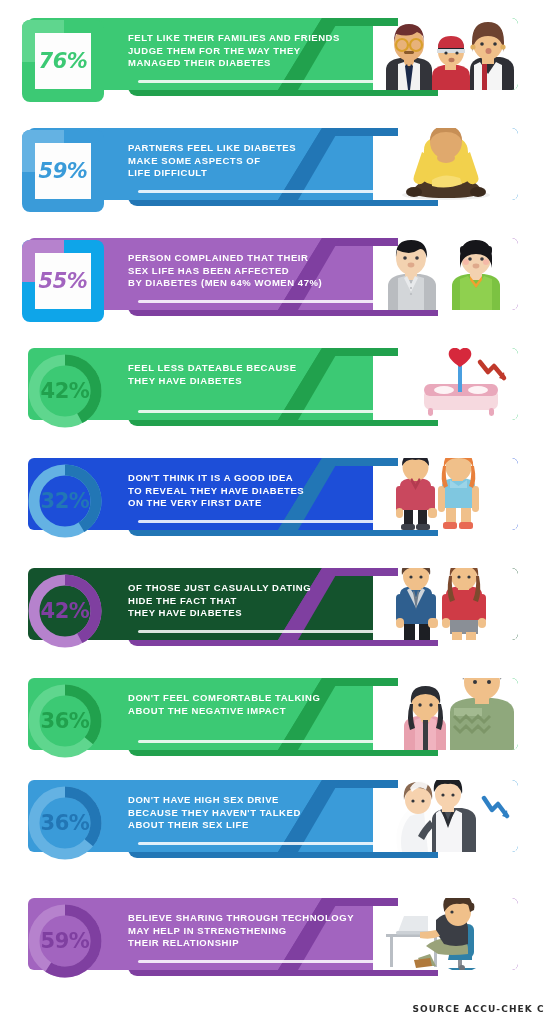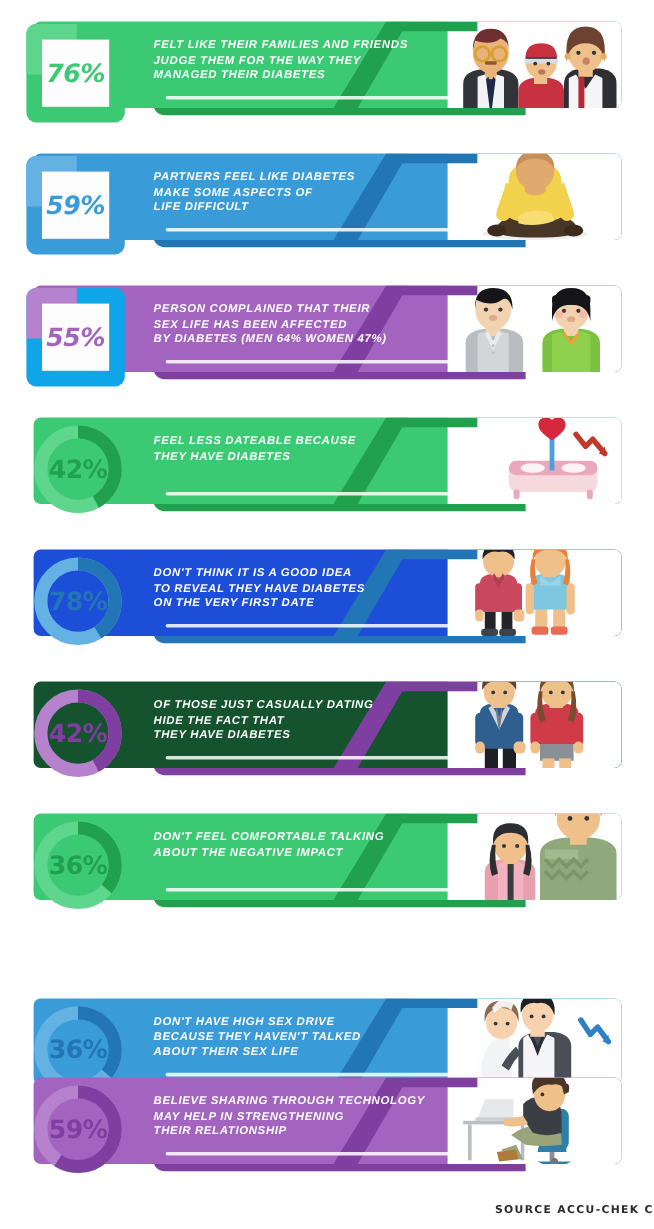--- a/index.html
+++ b/index.html
@@ -84,21 +84,20 @@
     position: absolute;
     left: 100px;
     top: 14px;
     width: 270px;
     color: #ffffff;
     font-size: 9.5px;
     font-weight: bold;
     letter-spacing: 0.55px;
     line-height: 12.5px;
     text-transform: uppercase;
-    font-style: italic;
   }
   .caption-line { display: block; white-space: nowrap; }
 
   
   .badge-square {
     position: absolute;
     left: 22px;
     top: 20px;
     width: 82px;
     height: 82px;
@@ -417,21 +416,21 @@
         </g>
       </svg>
           </div>
         </div>
         <div class="badge-donut">
           <svg width="86" height="86" viewBox="0 0 86 86">
     <circle cx="43" cy="43" r="31" fill="none" stroke="#64b2e3" stroke-width="11"></circle>
     <circle cx="43" cy="43" r="31" fill="none" stroke="#2276b5" stroke-width="11" stroke-dasharray="79.86 114.92" transform="rotate(-90 43 43)"></circle>
   </svg>
           <div class="donut-label">
-         <span class="pct" style="color:#2276b5">78</span>
+         <span class="pct" style="color:#2276b5">32</span>
             <span class="pct pct-sign" style="color:#2276b5">%</span>
        </div>
         </div>
       </div>
       <div class="stat-row" style="top: 550px;">
         <div class="shadow-bar" style="background: rgb(127, 63, 160);"></div>
         <div class="main-bar" style="background: #14532d;">
           <div class="photo-panel"></div>
      <svg class="wedge" width="120" height="72" viewBox="0 0 120 72" preserveAspectRatio="none">
        <path d="M0 72 L44 0 L120 0 L120 8 L50 8 L10 72 Z" fill="#7f3fa0"></path>
@@ -537,21 +536,21 @@
           <svg width="86" height="86" viewBox="0 0 86 86">
     <circle cx="43" cy="43" r="31" fill="none" stroke="#5fd68e" stroke-width="11"></circle>
     <circle cx="43" cy="43" r="31" fill="none" stroke="#21a14d" stroke-width="11" stroke-dasharray="70.12 124.66" transform="rotate(-90 43 43)"></circle>
   </svg>
           <div class="donut-label">
          <span class="pct" style="color:#21a14d">36</span>
             <span class="pct pct-sign" style="color:#21a14d">%</span>
        </div>
         </div>
       </div>
-      <div class="stat-row" style="top: 814px;">
+      <div class="stat-row" style="top: 762px;">
         <div class="shadow-bar" style="background: rgb(34, 118, 181);"></div>
         <div class="main-bar" style="background: rgb(58, 155, 217);">
           <div class="photo-panel"></div>
      <svg class="wedge" width="120" height="72" viewBox="0 0 120 72" preserveAspectRatio="none">
        <path d="M0 72 L44 0 L120 0 L120 8 L50 8 L10 72 Z" fill="#2276b5"></path>
        <path d="M0 72 L44 0 L62 0 L20 72 Z" fill="#2276b5"></path>
      </svg>
           <div class="under-stripe"></div>
           <div class="caption">
             <span class="caption-line">DON'T HAVE HIGH SEX DRIVE</span>

